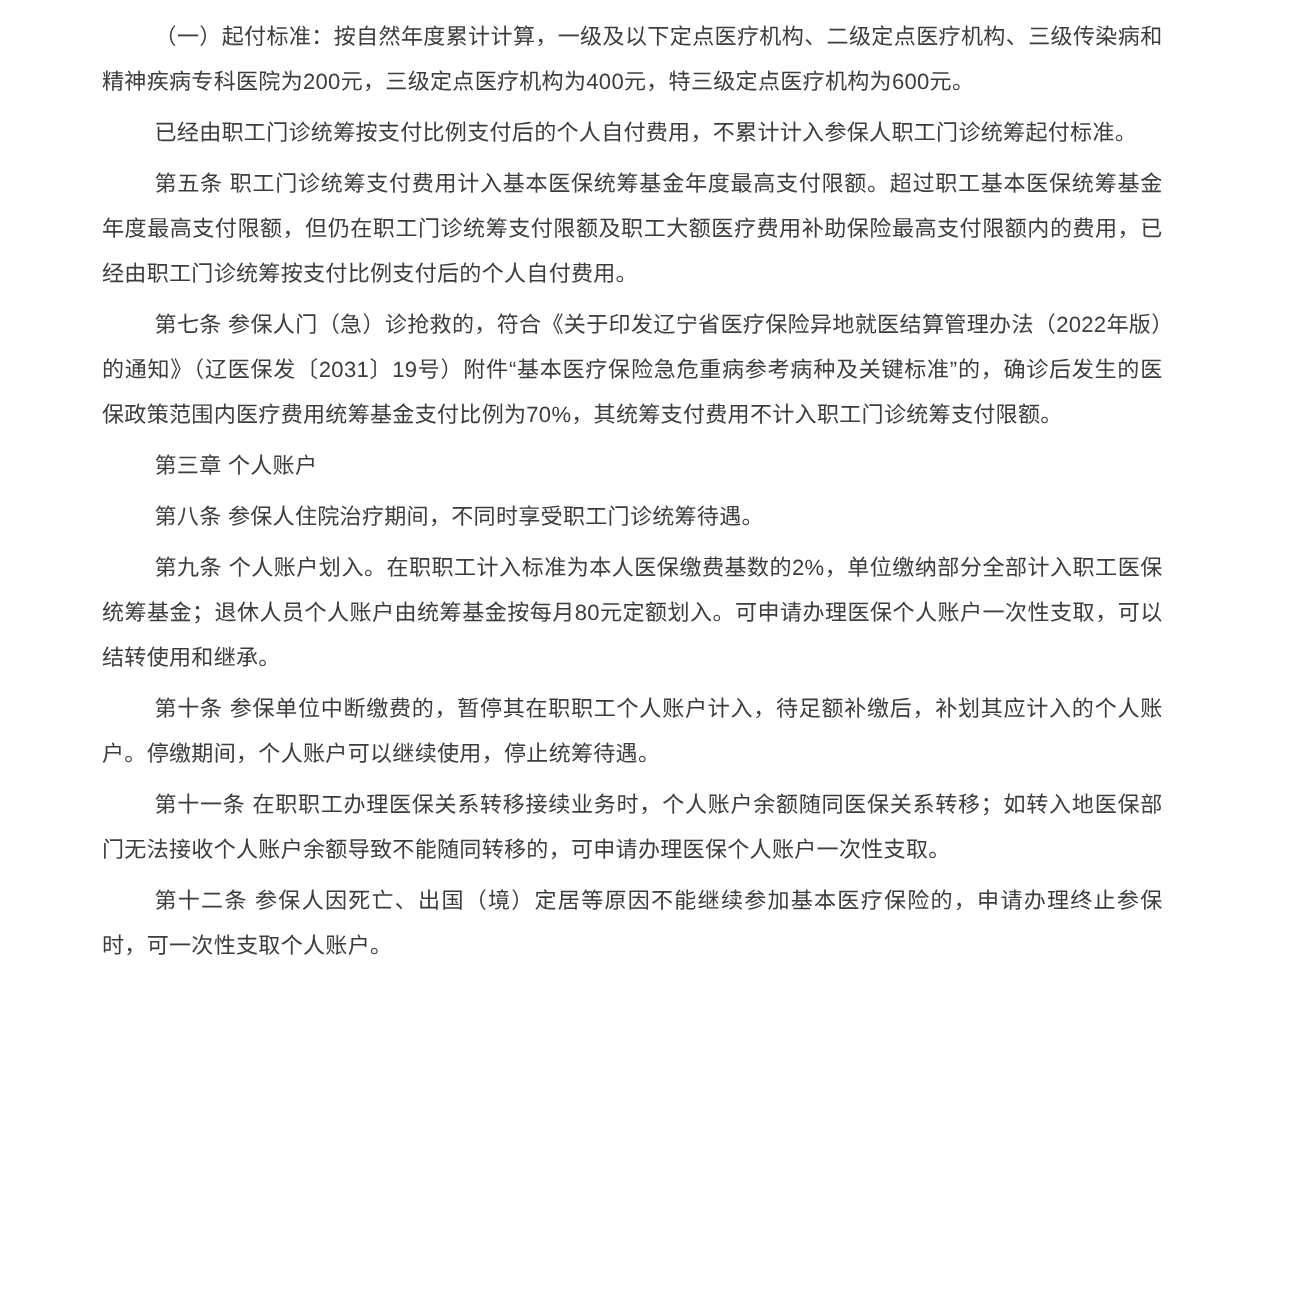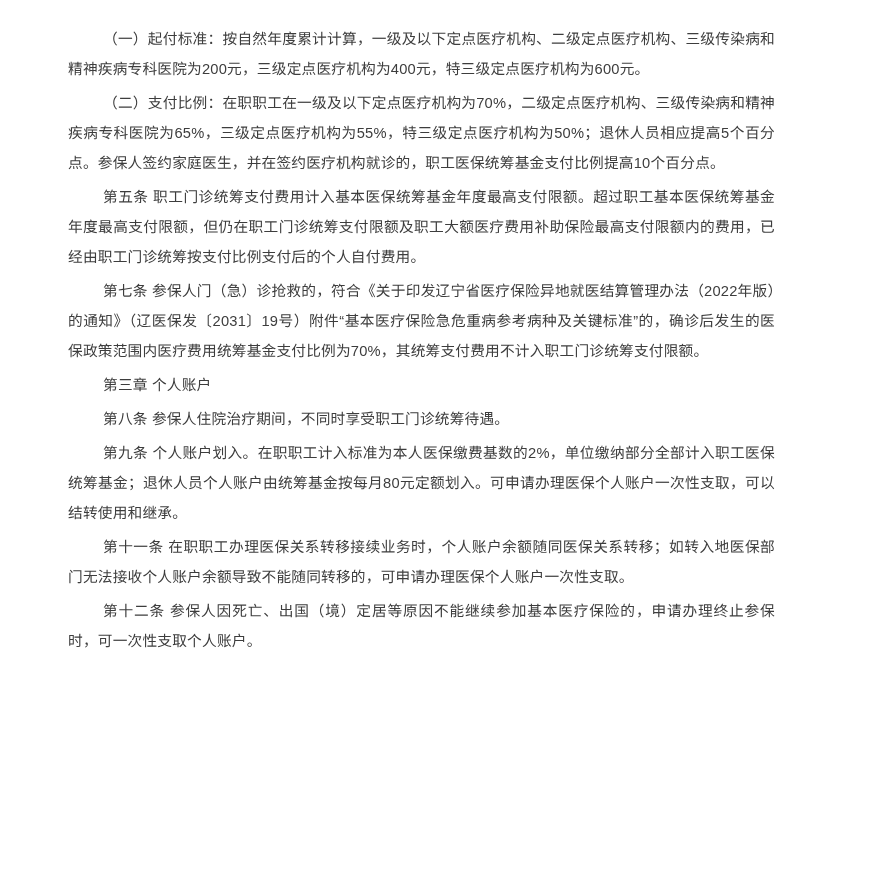--- a/index.html
+++ b/index.html
@@ -8,21 +8,21 @@
     background: #ffffff;
   }
   body {
     width: 872px;
     height: 877px;
     overflow: hidden;
     font-family: "Liberation Sans", "DejaVu Sans", sans-serif;
   }
   main.doc {
     box-sizing: border-box;
-    padding: 24px 97px 0 68px; 
+    padding: 10px 97px 0 68px; 
   }
   main.doc p {
     margin: 0;
     font-size: 14.7px;
     line-height: 30px;
     color: #3d3d3d;
     text-align: justify;
     text-justify: inter-character;
     text-indent: 35px;
     letter-spacing: 0.2px;
@@ -30,21 +30,22 @@
   }
   main.doc p + p {
     margin-top: 4px;
   }
 </style>
 </head>
 <body>
 
 <main class="doc">
   <p>（一）起付标准：按自然年度累计计算，一级及以下定点医疗机构、二级定点医疗机构、三级传染病和精神疾病专科医院为200元，三级定点医疗机构为400元，特三级定点医疗机构为600元。</p>
-  <p>（二）支付比例：在职职工在一级及以下定点医疗机构为70%，二级定点医疗机构、三级传染病和精神疾病专科医院为65%，三级定点医疗机构为55%，特三级定点医疗机构为50%；退休人员相应提高5个百分点。参保人签约家庭医生，并在签约医疗机构就诊的，职工医保统筹基金支付比例提高10个百分点。</p>
+  <p>已经由职工门诊统筹按支付比例支付后的个人自付费用，不累计计入参保人职工门诊统筹起付标准。</p>
   <p>第五条 职工门诊统筹支付费用计入基本医保统筹基金年度最高支付限额。超过职工基本医保统筹基金年度最高支付限额，但仍在职工门诊统筹支付限额及职工大额医疗费用补助保险最高支付限额内的费用，已经由职工门诊统筹按支付比例支付后的个人自付费用。</p>
   <p>第七条 参保人门（急）诊抢救的，符合《关于印发辽宁省医疗保险异地就医结算管理办法（2022年版）的通知》（辽医保发〔2031〕19号）附件“基本医疗保险急危重病参考病种及关键标准”的，确诊后发生的医保政策范围内医疗费用统筹基金支付比例为70%，其统筹支付费用不计入职工门诊统筹支付限额。</p>
   <p>第三章 个人账户</p>
   <p>第八条 参保人住院治疗期间，不同时享受职工门诊统筹待遇。</p>
   <p>第九条 个人账户划入。在职职工计入标准为本人医保缴费基数的2%，单位缴纳部分全部计入职工医保统筹基金；退休人员个人账户由统筹基金按每月80元定额划入。可申请办理医保个人账户一次性支取，可以结转使用和继承。</p>
+  <p>第十条 参保单位中断缴费的，暂停其在职职工个人账户计入，待足额补缴后，补划其应计入的个人账户。停缴期间，个人账户可以继续使用，停止统筹待遇。</p>
   <p>第十一条 在职职工办理医保关系转移接续业务时，个人账户余额随同医保关系转移；如转入地医保部门无法接收个人账户余额导致不能随同转移的，可申请办理医保个人账户一次性支取。</p>
   <p>第十二条 参保人因死亡、出国（境）定居等原因不能继续参加基本医疗保险的，申请办理终止参保时，可一次性支取个人账户。</p>
 </main>
 
 </body></html>

